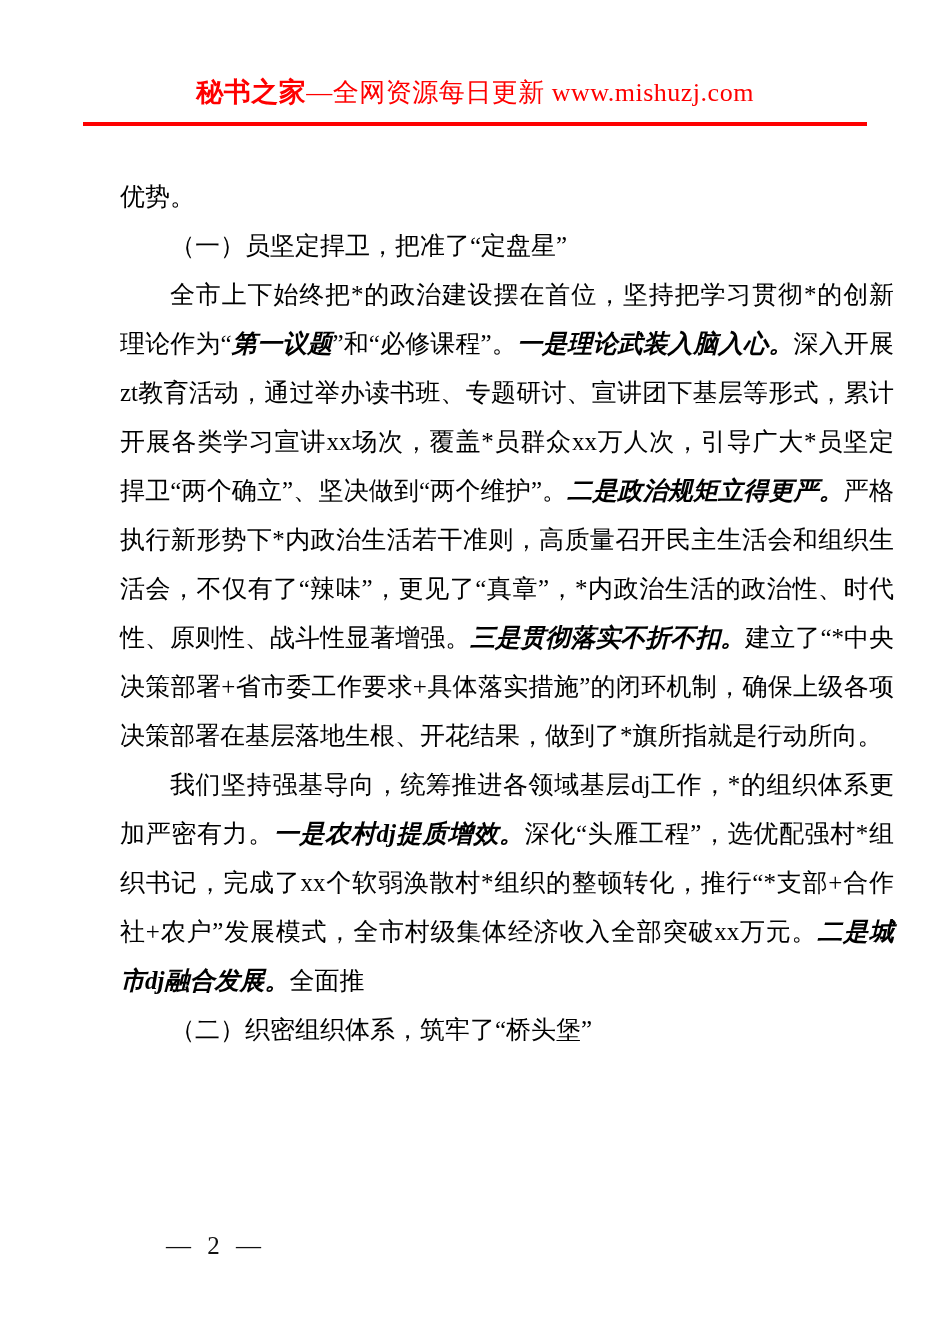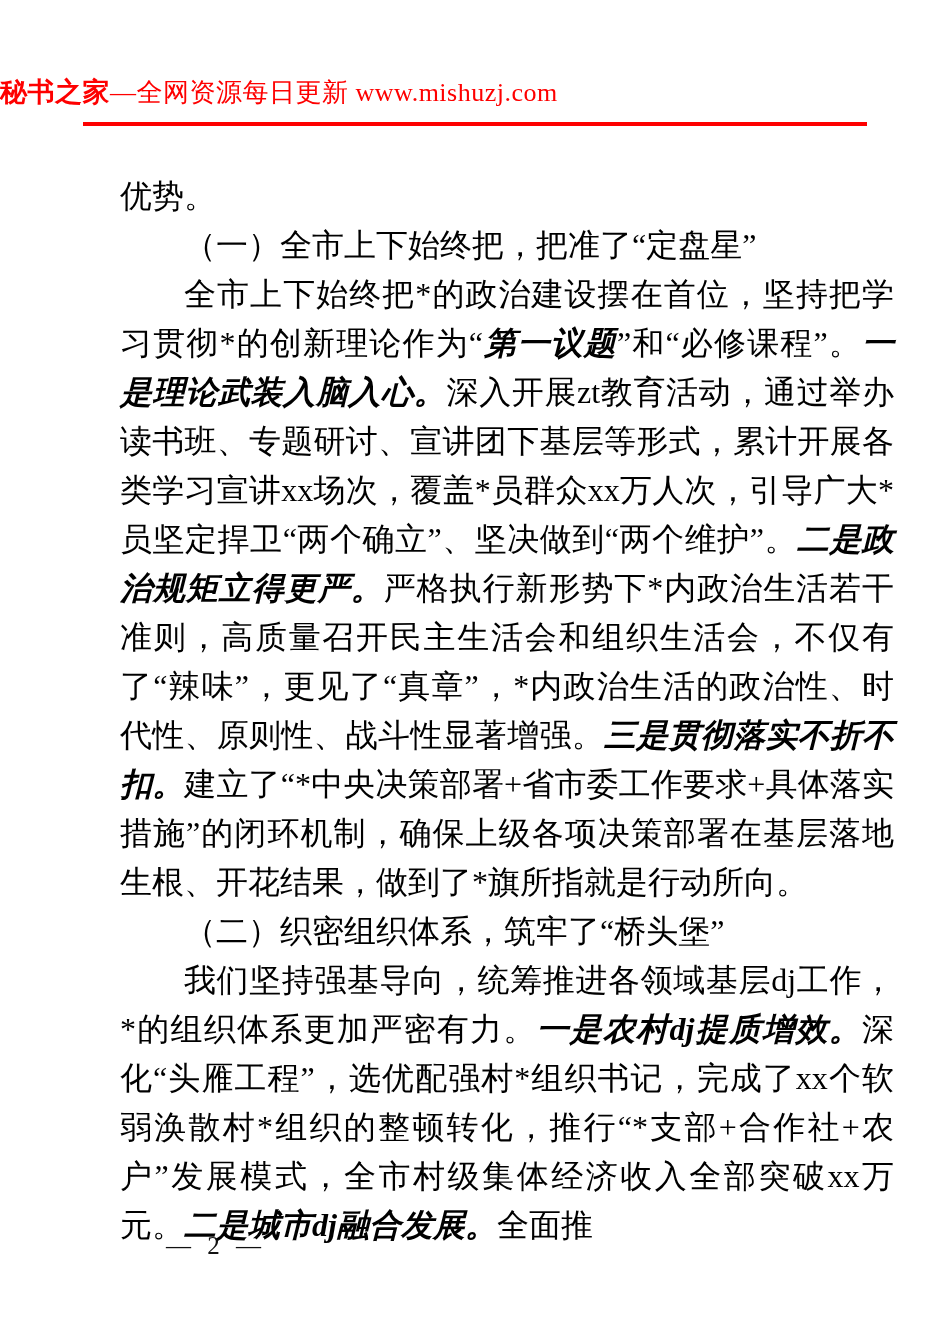--- a/index.html
+++ b/index.html
@@ -9,41 +9,41 @@
     height: 1344px;
     margin: 0 auto;
     background: #ffffff;
     position: relative;
     overflow: hidden;
     font-family: "Liberation Serif", "DejaVu Serif", serif;
     color: #000000;
   }
   .site-header {
     padding-top: 74px;
-    text-align: left;
+    text-align: center;
     color: #fe0000;
   }
   .header-line {
     font-size: 26px;
     letter-spacing: 0.5px;
     white-space: nowrap;
   }
   .site-name {
     font-weight: bold;
     font-size: 27px;
   }
   .header-rule {
     width: 784px;
     height: 0;
     margin: 12px auto 0 auto;
     border-bottom: 4px solid #fe0000;
   }
   .doc-body {
     margin: 46px 56px 0 120px;
-    font-size: 32px;
+    font-size: 25px;
     line-height: 49px;
     text-align: justify;
   }
   .para { text-align: justify; }
   .para.indent { text-indent: 2em; }
   .run-bold { font-weight: bold; font-style: italic; }
   .page-footer {
     position: absolute;
     left: 166px;
     top: 1232px;
@@ -60,21 +60,21 @@
   <header class="site-header">
     <div class="header-line">
       <span class="site-name">秘书之家</span><span>—全网资源每日更新 </span><span>www.mishuzj.com</span>
     </div>
     <div class="header-rule"></div>
   </header>
 
   <main class="doc-body">
 
   <p class="para"><span>优势。</span></p>
-      <p class="para indent"><span>（一）全市上下始终把，把准了“定盘星”</span></p>
+      <p class="para indent"><span>（一）员坚定捍卫，把准了“定盘星”</span></p>
       <p class="para indent"><span>全市上下始终把*的政治建设摆在首位，坚持把学习贯彻*的创新理论作为“</span><span class="run-bold">第一议题</span><span>”和“必修课程”。</span><span class="run-bold">一是理论武装入脑入心。</span><span>深入开展zt教育活动，通过举办读书班、专题研讨、宣讲团下基层等形式，累计开展各类学习宣讲xx场次，覆盖*员群众xx万人次，引导广大*员坚定捍卫“两个确立”、坚决做到“两个维护”。</span><span class="run-bold">二是政治规矩立得更严。</span><span>严格执行新形势下*内政治生活若干准则，高质量召开民主生活会和组织生活会，不仅有了“辣味”，更见了“真章”，*内政治生活的政治性、时代性、原则性、战斗性显著增强。</span><span class="run-bold">三是贯彻落实不折不扣。</span><span>建立了“*中央决策部署+省市委工作要求+具体落实措施”的闭环机制，确保上级各项决策部署在基层落地生根、开花结果，做到了*旗所指就是行动所向。</span></p>
+      <p class="para indent"><span>我们坚持强基导向，统筹推进各领域基层dj工作，*的组织体系更加严密有力。</span><span class="run-bold">一是农村dj提质增效。</span><span>深化“头雁工程”，选优配强村*组织书记，完成了xx个软弱涣散村*组织的整顿转化，推行“*支部+合作社+农户”发展模式，全市村级集体经济收入全部突破xx万元。</span><span class="run-bold">二是城市dj融合发展。</span><span>全面推</span></p>
       <p class="para indent"><span>（二）织密组织体系，筑牢了“桥头堡”</span></p>
-      <p class="para indent"><span>我们坚持强基导向，统筹推进各领域基层dj工作，*的组织体系更加严密有力。</span><span class="run-bold">一是农村dj提质增效。</span><span>深化“头雁工程”，选优配强村*组织书记，完成了xx个软弱涣散村*组织的整顿转化，推行“*支部+合作社+农户”发展模式，全市村级集体经济收入全部突破xx万元。</span><span class="run-bold">二是城市dj融合发展。</span><span>全面推</span></p>
     </main>
 
   <div class="page-footer">— 2 —</div>
 
 </div>
 
 </body></html>

